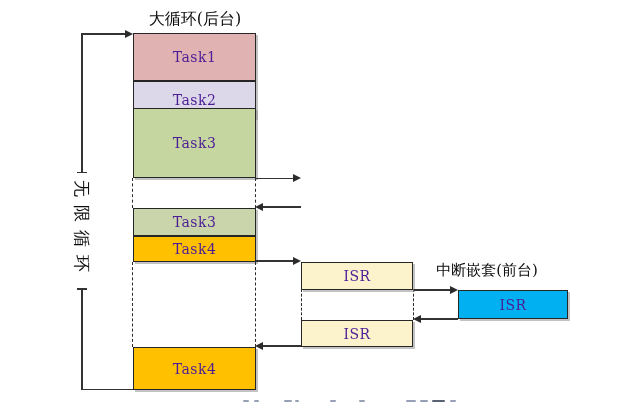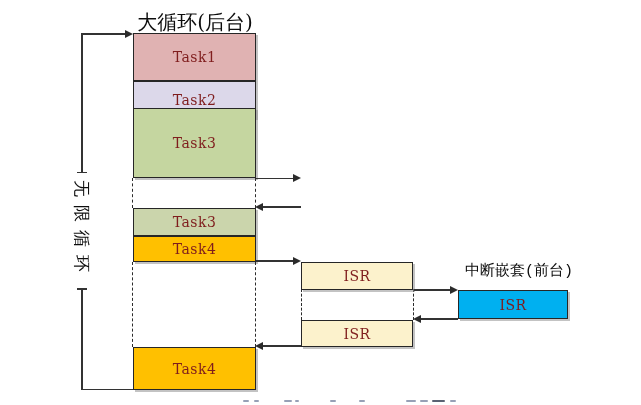--- a/index.html
+++ b/index.html
@@ -6,35 +6,35 @@
   .canvas{
     position:relative;width:641px;height:405px;background:#ffffff;overflow:hidden;
     font-family:"DejaVu Serif","Liberation Serif",serif;color:#111;
   }
   
   .box{
     position:absolute;box-sizing:border-box;
     border:1.4px solid #262626;
     box-shadow:2px 2px 0 rgba(145,145,145,.55);
     display:flex;align-items:center;justify-content:center;
-    font-size:14px;color:#7f1d1d;letter-spacing:.5px;
+    font-size:14px;color:#4c1d95;letter-spacing:.5px;
   }
   
   .hline{position:absolute;height:1.6px;background:#333;}
   .vline{position:absolute;width:1.6px;background:#333;}
   .dash{position:absolute;width:0;border-left:1.6px dashed #2b2b2b;}
   
   .ah-r{position:absolute;width:0;height:0;
     border-top:4px solid transparent;border-bottom:4px solid transparent;
     border-left:8px solid #2b2b2b;}
   .ah-l{position:absolute;width:0;height:0;
     border-top:4px solid transparent;border-bottom:4px solid transparent;
     border-right:8px solid #2b2b2b;}
   
-  .cjk-title{position:absolute;font-size:20px;color:#0d0d0d;text-align:center;white-space:nowrap;}
+  .cjk-title{position:absolute;font-size:16px;color:#0d0d0d;text-align:center;white-space:nowrap;}
   .loop-label{
     position:absolute;left:26px;top:221px;width:112px;height:18px;
     transform:rotate(90deg);transform-origin:center;
     font-size:17px;letter-spacing:8px;text-align:center;line-height:18px;
     color:#0d0d0d;white-space:nowrap;
   }
   .tick{position:absolute;width:10px;height:1.6px;background:#333;}
   .remnant{position:absolute;height:2.4px;background:#97a0b6;top:400px;border-radius:1px;}
 </style>
 </head>
@@ -80,21 +80,21 @@
   <div class="dash" style="left:412.5px;top:289px;height:31px;"></div>
 
 
   <div class="box" style="left: 301px; top: 262px; width: 112px; height: 28px; background-color: rgb(252, 242, 204);">
     <span>ISR</span>
   </div>
   <div class="box" style="left: 301px; top: 320px; width: 112px; height: 27px; background-color: rgb(252, 242, 204);">
     <span>ISR</span>
   </div>
 
-  <div class="cjk-title" style="left:452px;top:261px;width:134px;font-size:15px;font-family:Liberation Mono, monospace;">中断嵌套(前台)</div>
+  <div class="cjk-title" style="left:420px;top:261px;width:134px;font-size:15px;">中断嵌套(前台)</div>
   <div class="box" style="left: 458px; top: 290px; width: 110px; height: 29px; background-color: rgb(0, 176, 240);">
     <span>ISR</span>
   </div>
 
   <div class="hline" style="left:256px;top:177.6px;width:38px;"></div>
   <div class="ah-r" style="left:293px;top:174.4px;"></div>
 
   <div class="hline" style="left:262px;top:206.2px;width:39px;"></div>
   <div class="ah-l" style="left:255px;top:203px;"></div>
 

